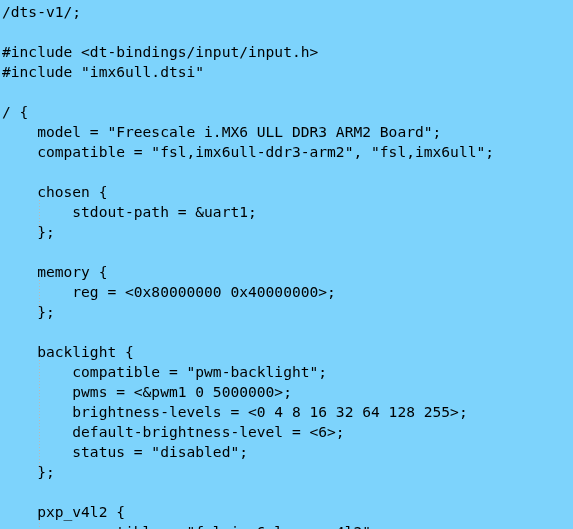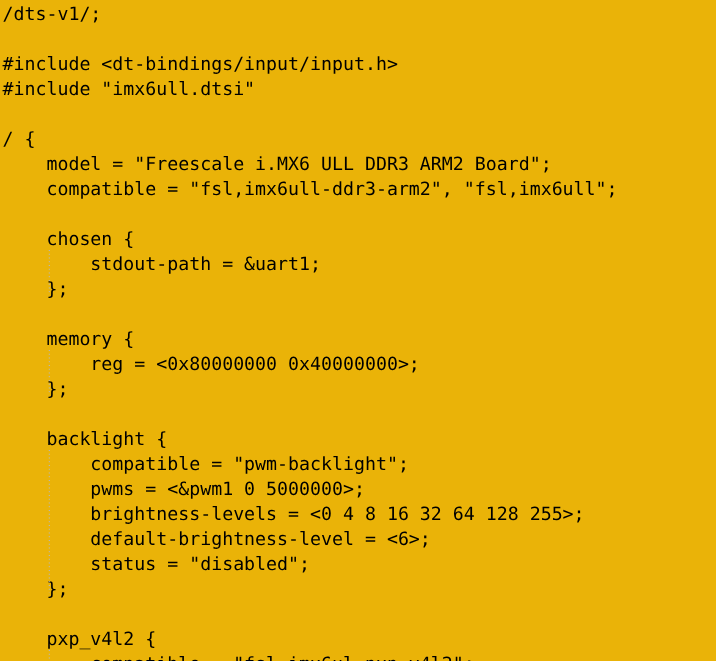--- a/index.html
+++ b/index.html
@@ -8,21 +8,21 @@
     padding: 0;
     background: #ffffff;
   }
   body {
     font-family: "DejaVu Sans Mono", "Liberation Mono", monospace;
   }
   #code-viewer {
     position: relative;
     width: 573px;
     height: 529px;
-    background: #eab308;
+    background: #7dd3fc;
     overflow: hidden;
     box-sizing: border-box;
   }
   #code-lines {
     position: absolute;
     left: 0;
     top: 0;
     padding: 2px 0 0 2px;
     margin: 0;
     font-family: "DejaVu Sans Mono", "Liberation Mono", monospace;

